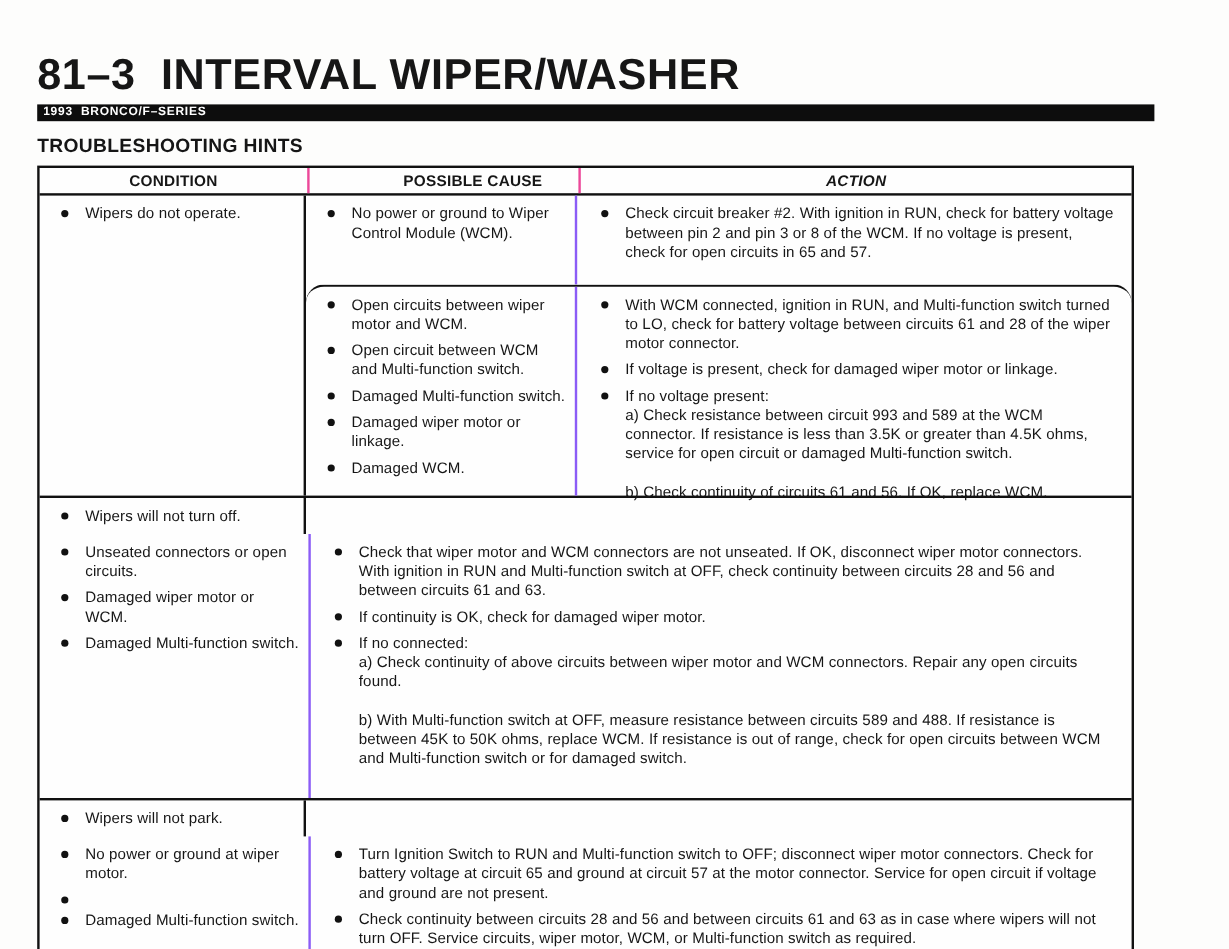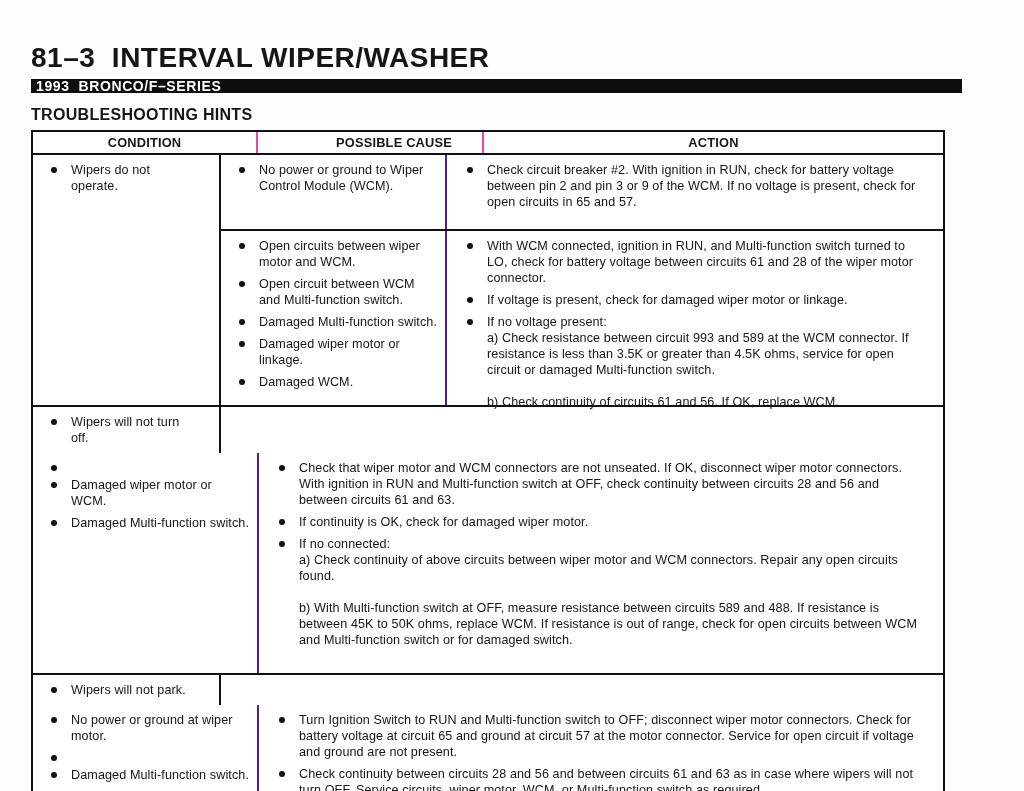--- a/index.html
+++ b/index.html
@@ -8,35 +8,35 @@
     background: #fdfdfc;
     font-family: "Liberation Sans", "DejaVu Sans", sans-serif;
     color: #161616;
     -webkit-font-smoothing: antialiased;
     overflow: hidden;
   }
   .page { position: relative; width: 1024px; height: 791px; }
 
   .title {
     margin: 44px 0 0 31px;
-    font-size: 28px;
+    font-size: 36px;
     font-weight: bold;
     letter-spacing: 0.5px;
     white-space: pre;
     line-height: 1.0;
   }
   .series-bar {
     margin: 7px 0 0 31px;
     width: 931px; height: 14px;
     background: #0d0d0d;
     display: flex; align-items: center;
   }
   .series-bar .bar-label {
     color: #ffffff;
-    font-size: 14px;
+    font-size: 10px;
     font-weight: bold;
     letter-spacing: 0.6px;
     white-space: pre;
     padding-left: 5px;
     line-height: 1;
   }
   .section-heading {
     margin: 13px 0 6px 31px;
     font-size: 16px;
     font-weight: bold;
@@ -54,38 +54,38 @@
   .hdr-cell {
     font-weight: bold;
     font-size: 12.8px;
     text-align: center;
     padding: 3px 0 3px 0;
     box-sizing: border-box;
     letter-spacing: 0.2px;
   }
   .c1 { width: 225px; }
   .c2 { width: 226px; padding-left: 48px; }
-  .c3 { flex: 1; }
+  .c3 { flex: 1; font-style: italic; }
   .vline { border-right: 2px solid #ec4899; }
 
   .rowgroup { display: flex; }
   .rowgroup + .rowgroup { border-top: 2px solid #111; flex-direction: column; }
   .cond-cell {
-    width: 188px;
+    width: 222px;
     box-sizing: border-box;
     border-right: 2px solid #111;
     padding: 7px 27px 7px 12px;
   }
   .subrows { flex: 1; display: flex; flex-direction: column; }
   .subrow { display: flex; flex: 1; }
-  .subrow + .subrow { border-top: 2px solid #111; }
+  .subrow + .subrow { border-top: 2px solid #111; border-radius: 15px; }
   .cause-cell {
     width: 226px;
     box-sizing: border-box;
-    border-right: 2px solid #4c1d95;
+    border-right: 2px solid #8b5cf6;
     padding: 7px 8px 7px 12px;
   }
   .action-cell {
     flex: 1;
     box-sizing: border-box;
     padding: 7px 14px 7px 14px;
   }
 
   .bullet-item {
     display: grid;
@@ -145,21 +145,21 @@
           <div class="cause-cell">
             <div class="bullet-item">
               <span class="dot"></span>
               <span class="btext">No power or ground to Wiper Control Module (WCM).</span>
             </div>
           </div>
           <div class="action-cell">
             <div class="bullet-item">
               <span class="dot"></span>
               <div class="btext">
-                <div class="para">Check circuit breaker #2. With ignition in RUN, check for battery voltage between pin 2 and pin 3 or 9 of the WCM. If no voltage is present, check for open circuits in 65 and 57.</div>
+                <div class="para">Check circuit breaker #2. With ignition in RUN, check for battery voltage between pin 2 and pin 3 or 8 of the WCM. If no voltage is present, check for open circuits in 65 and 57.</div>
               </div>
             </div>
           </div>
         </div>
 
         <div class="subrow h-b">
           <div class="cause-cell">
             <div class="bullet-item">
               <span class="dot"></span>
               <span class="btext">Open circuits between wiper motor and WCM.</span>
@@ -213,20 +213,21 @@
         <div class="bullet-item">
           <span class="dot"></span>
           <span class="btext">Wipers will not turn off.</span>
         </div>
       </div>
       <div class="subrows">
         <div class="subrow h-r2">
           <div class="cause-cell">
             <div class="bullet-item">
               <span class="dot"></span>
+              <span class="btext">Unseated connectors or open circuits.</span>
             </div>
             <div class="bullet-item">
               <span class="dot"></span>
               <span class="btext">Damaged wiper motor or WCM.</span>
             </div>
             <div class="bullet-item">
               <span class="dot"></span>
               <span class="btext">Damaged Multi-function switch.</span>
             </div>
           </div>

